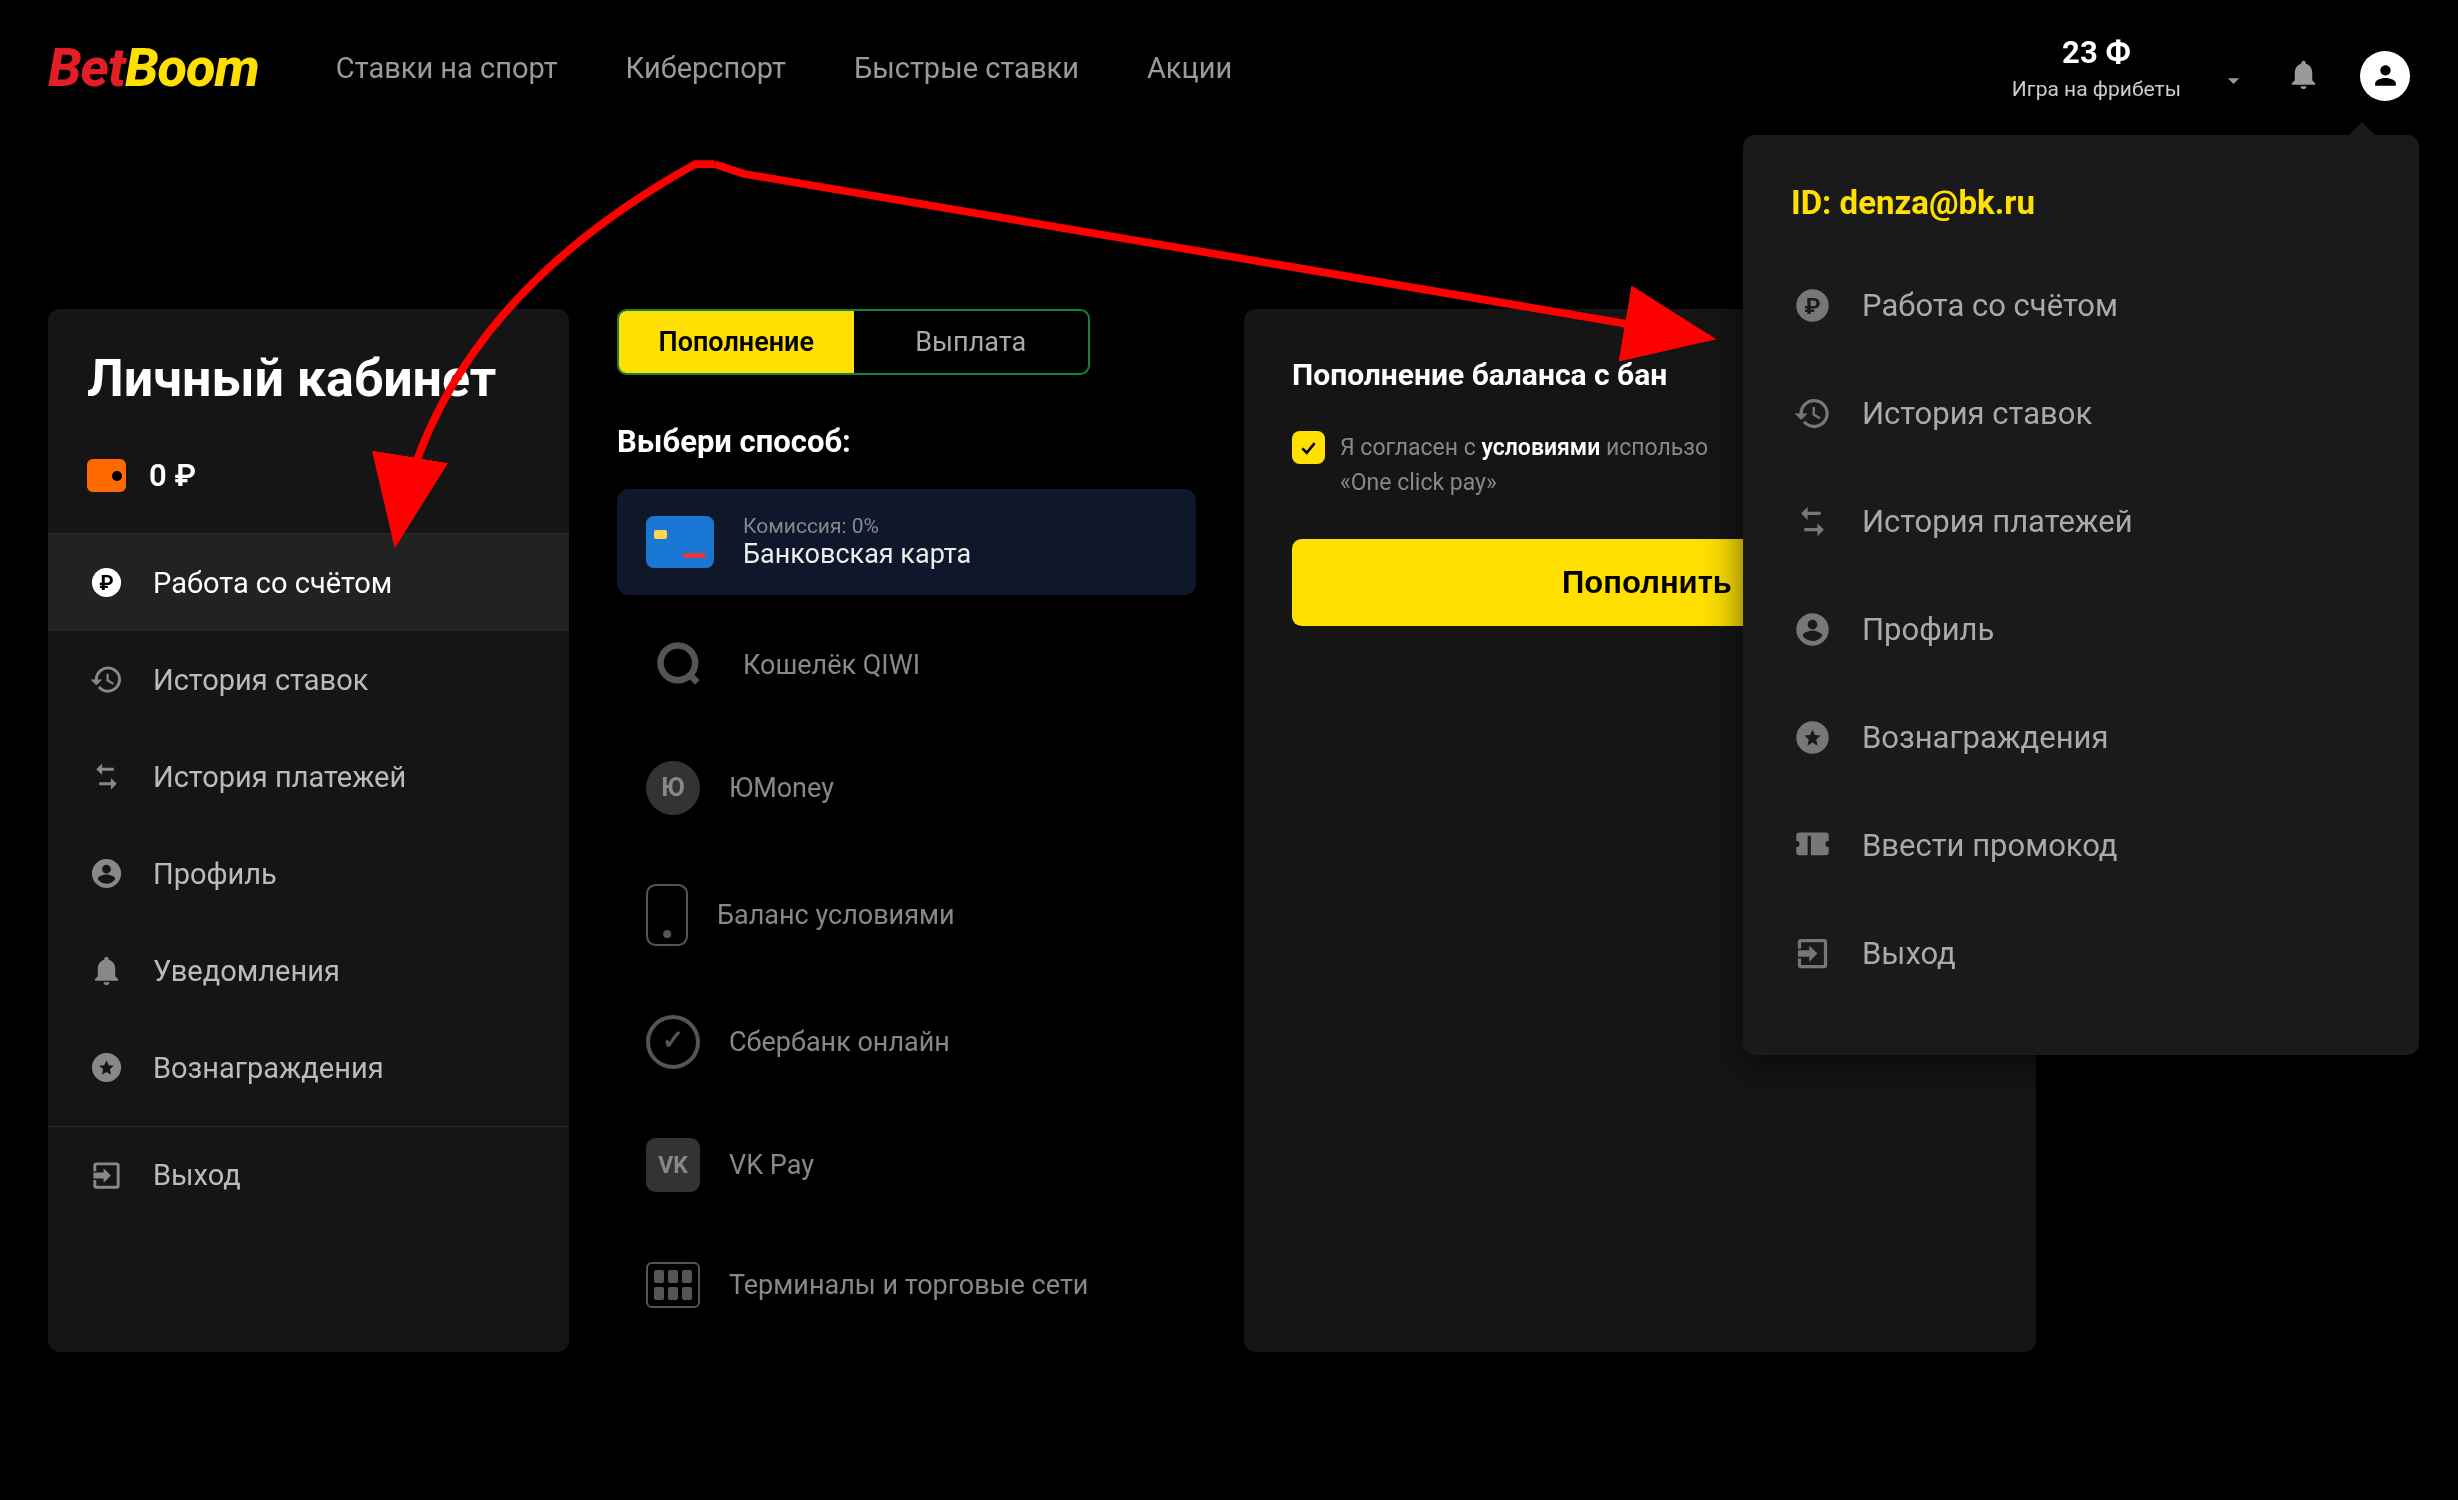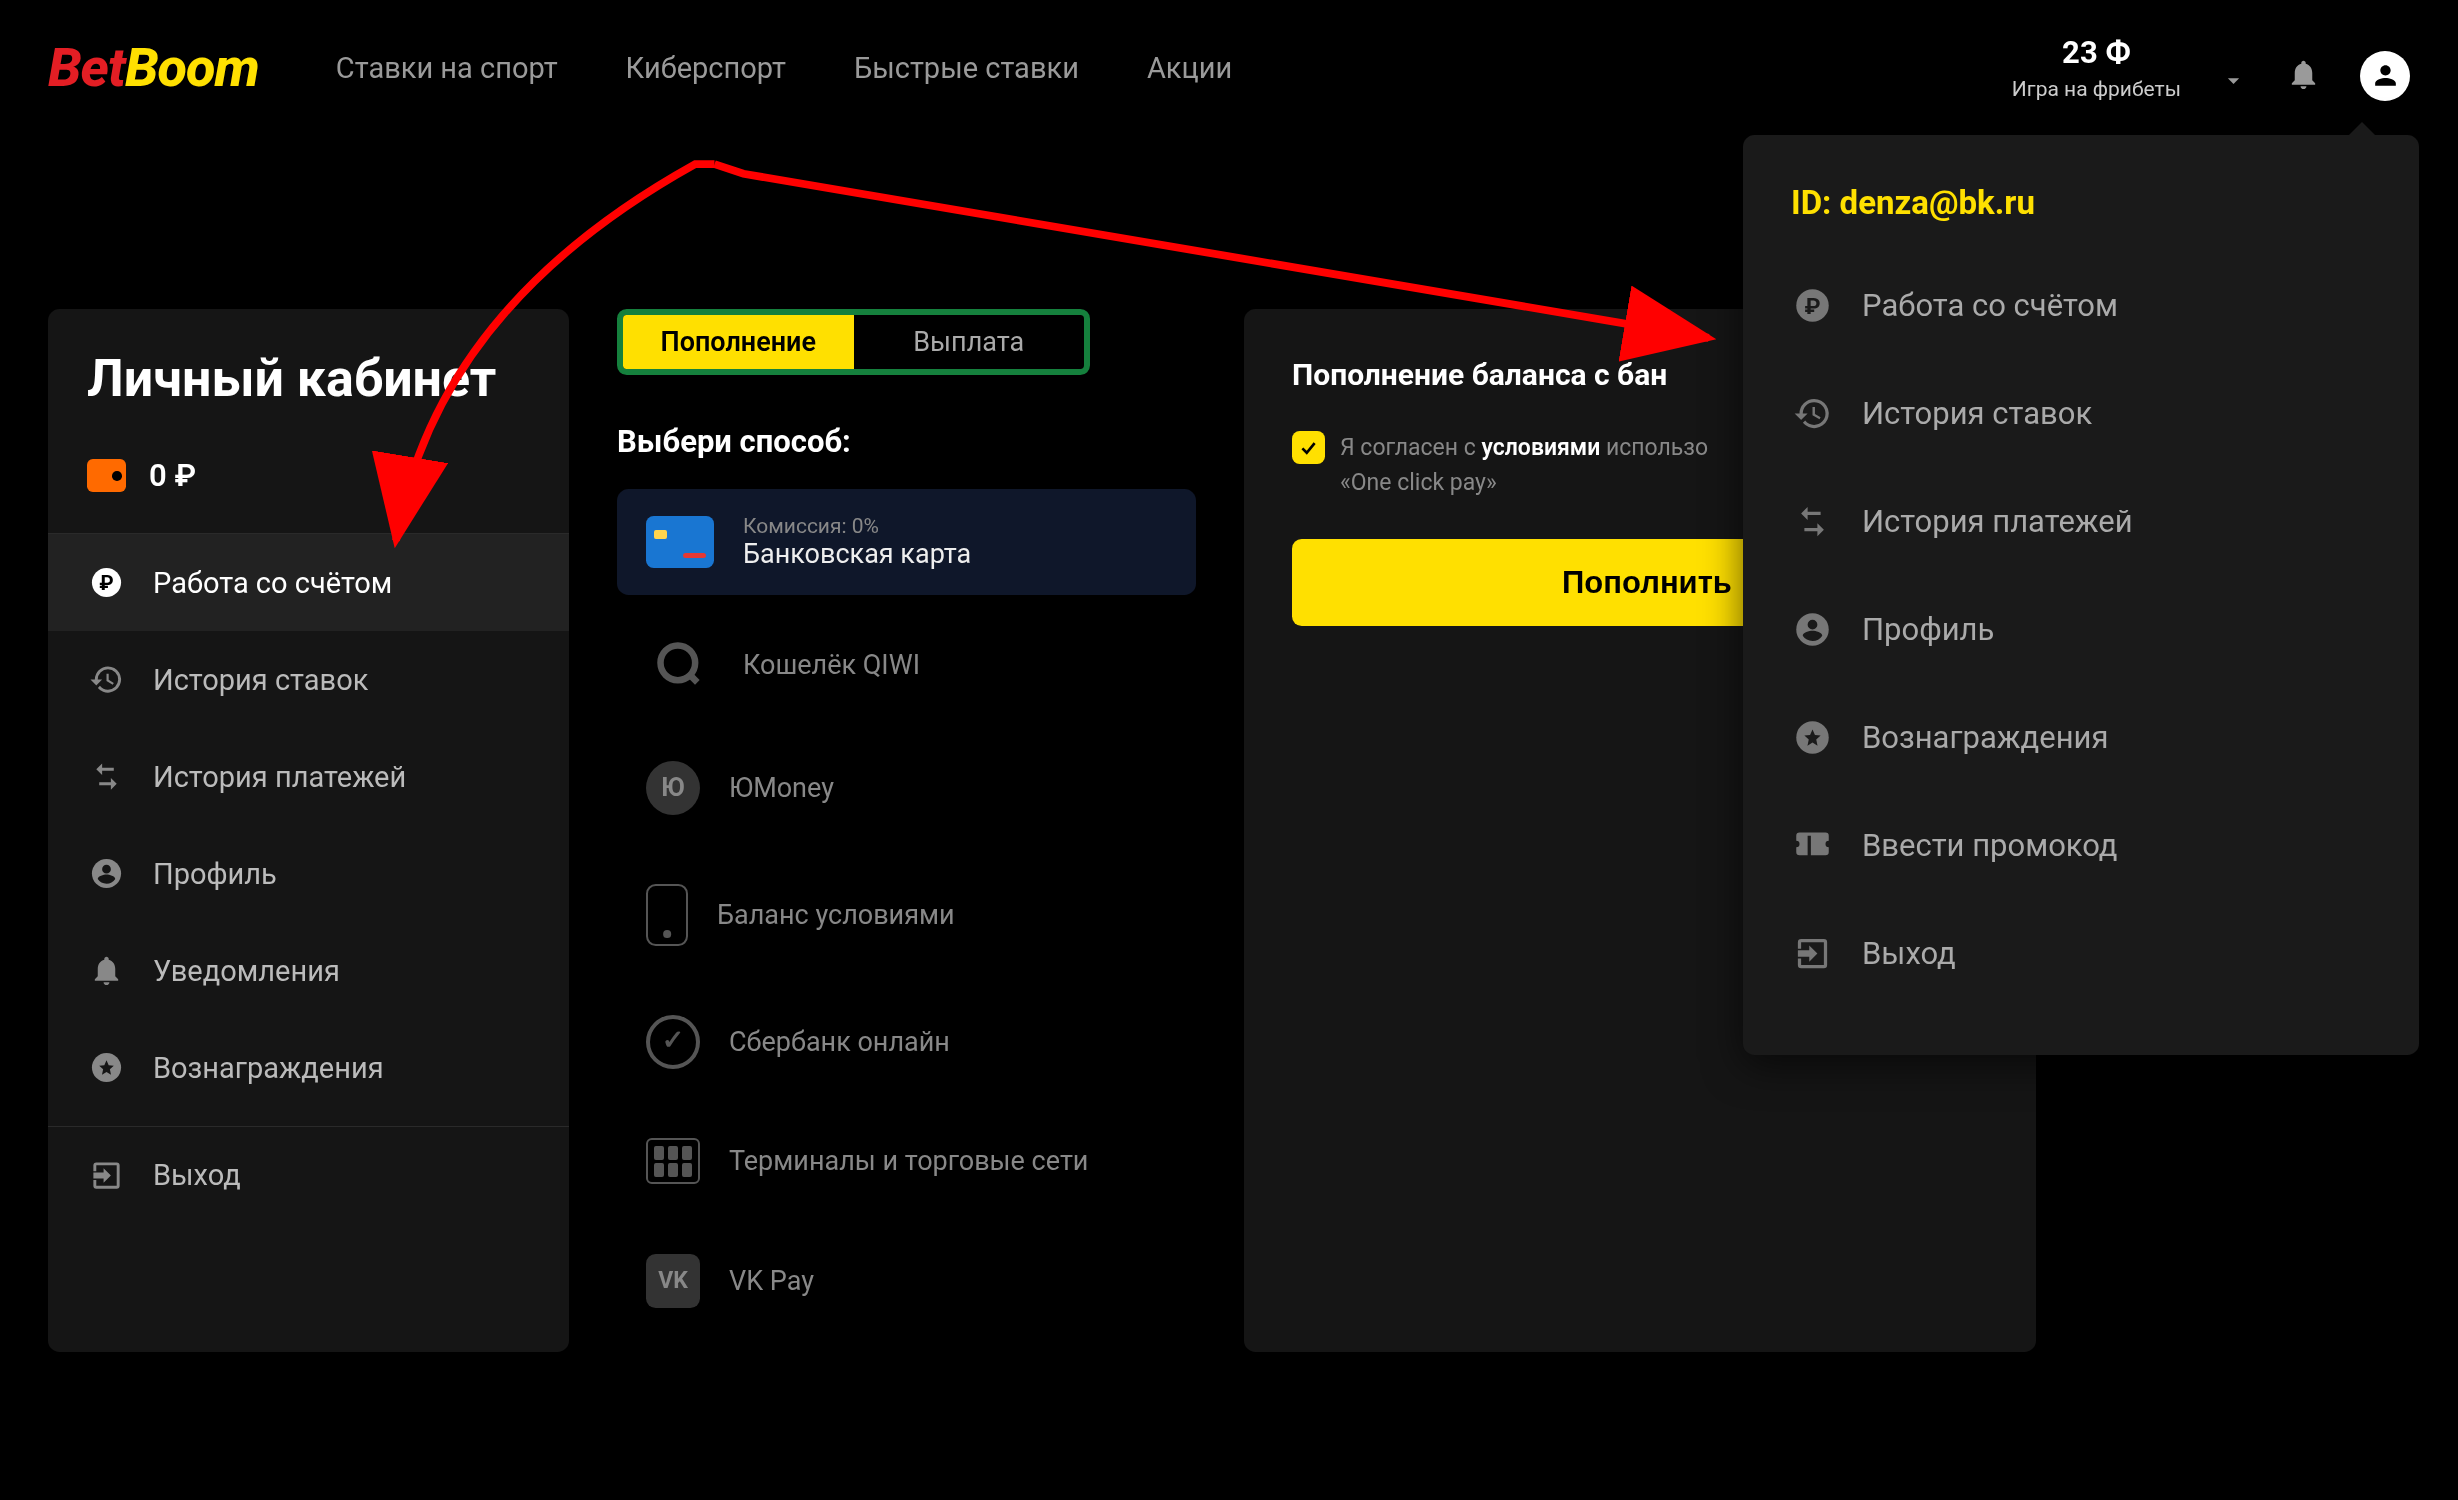--- a/index.html
+++ b/index.html
@@ -71,21 +71,21 @@
   }
   .sidebar-item.active { background: #222; color: #fff; }
   .sidebar-item .icon { width: 39px; height: 39px; display: flex; align-items: center; justify-content: center; }
   .sidebar-item svg { width: 35px; height: 35px; fill: #888; }
   .sidebar-item.active svg { fill: #fff; }
   .sidebar-divider { border-top: 1px solid #2a2a2a; margin-top: 9.7px; }
   
   
   .middle { width: 579px; flex-shrink: 0; }
   .tabs {
-    display: flex; border: 6px solid #15803d; border-radius: 9.7px;
+    display: flex; border: 2px solid #15803d; border-radius: 9.7px;
     overflow: hidden; width: 473px; height: 66px;
   }
   .tab {
     flex: 1; display: flex; align-items: center; justify-content: center;
     font-size: 27px; cursor: pointer; color: #aaa;
   }
   .tab.active { background: #ffe000; color: #000; font-weight: 600; }
   .choose-label { font-size: 31px; font-weight: 700; margin: 48px 0 29px 0; }
   .method {
     display: flex; align-items: center; gap: 29px;
@@ -322,36 +322,36 @@
           <div class="method-name">Баланс условиями</div>
         </div>
     </div>
     <div class="method inactive">
       <div class="sber-icon"></div>
       <div class="method-text">
           <div class="method-name">Сбербанк онлайн</div>
         </div>
     </div>
     <div class="method inactive">
+      <div class="vk-icon">VK</div>
+      <div class="method-text">
+          <div class="method-name">VK Pay</div>
+        </div>
+    </div>
+    <div class="method inactive">
       <div class="terminal-icon">
           <span></span>
           <span></span>
           <span></span>
           <span></span>
           <span></span>
           <span></span>
         </div>
       <div class="method-text">
           <div class="method-name">Терминалы и торговые сети</div>
-        </div>
-    </div>
-    <div class="method inactive">
-      <div class="vk-icon">VK</div>
-      <div class="method-text">
-          <div class="method-name">VK Pay</div>
         </div>
     </div>
   </div>
 
   <div class="right-panel">
     <div class="panel-title">Пополнение баланса с бан</div>
     <div class="consent-row">
       <div class="checkbox">
         <svg viewBox="0 0 24 24">
             <polyline points="5 13 10 18 19 7"></polyline>

